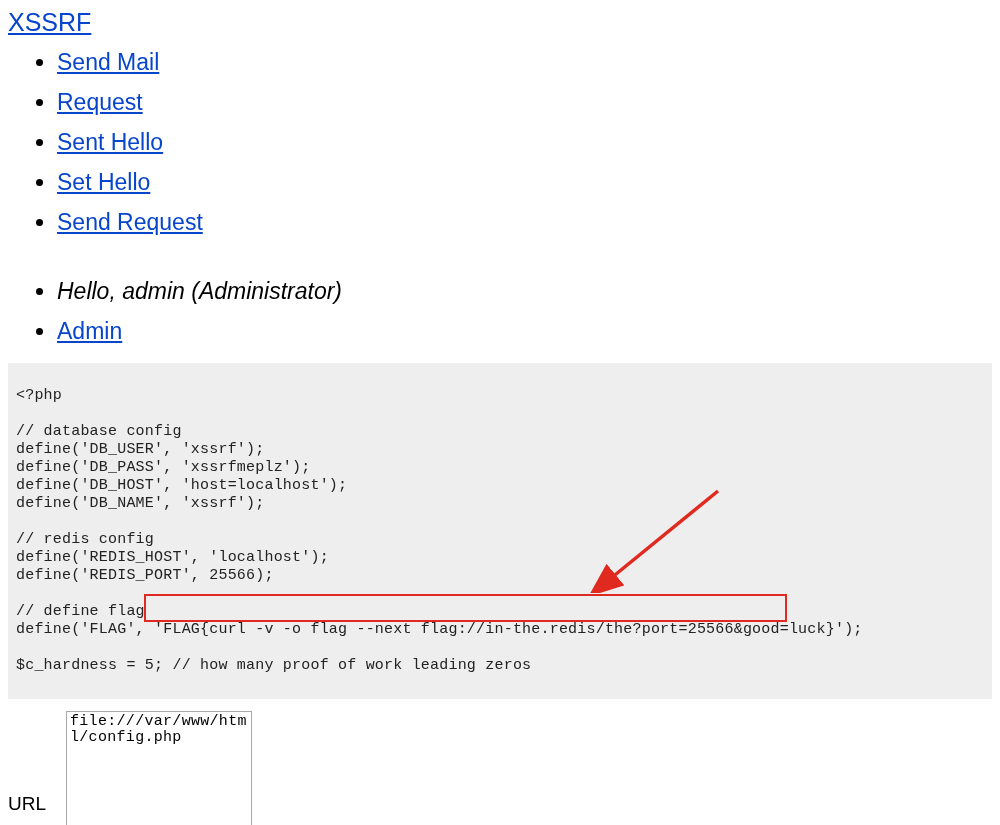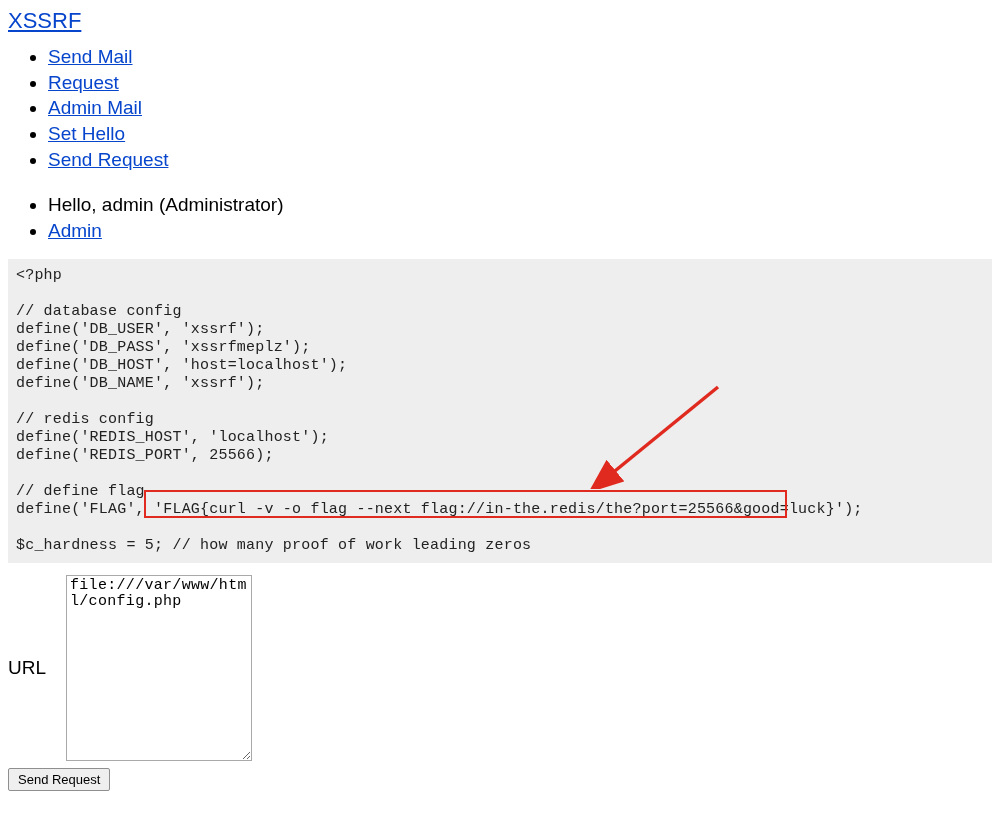--- a/index.html
+++ b/index.html
@@ -12,49 +12,50 @@
       font-size: 19px;
       color: #000;
       background: #fff;
     }
     a {
       color: #0645CC;
       text-decoration: underline;
     }
     .brand {
       margin: 0 0 6px 0;
-      font-size: 22px;
+      font-size: 25px;
     }
     ul.nav {
       margin: 10px 0 0 0;
       padding-left: 40px;
     }
     ul.nav li {
       list-style: disc;
-      margin: 0;
+      margin: 9px;
       line-height: 1.35;
-      font-size: 19px;
+      font-size: 23px;
     }
     ul.nav li.spacer {
       list-style: none;
       height: 20px;
     }
     .hello {
       color: #000;
+      font-style: italic;
     }
     .code-wrap {
       position: relative;
       margin: 16px 0 12px 0;
     }
     pre.code {
       background: #eeeeee;
       font-family: "SimSun", "NSimSun", "Courier New", monospace;
       font-size: 15px;
       line-height: 18px;
-      padding: 8px 8px;
+      padding: 24px 8px;
       margin: 0;
       white-space: pre;
       overflow: hidden;
       color: #222;
       letter-spacing: 0.2px;
     }
     .highlight-box {
       position: absolute;
       border: 2px solid #e02a1f;
       background: transparent;
@@ -103,21 +104,21 @@
 </head>
 <body>
 
 <div class="brand">
   <a href="#">XSSRF</a>
 </div>
 
 <ul class="nav">
   <li><a href="#">Send Mail</a></li>
   <li><a href="#">Request</a></li>
-  <li><a href="#">Admin Mail</a></li>
+  <li><a href="#">Sent Hello</a></li>
   <li><a href="#">Set Hello</a></li>
   <li><a href="#">Send Request</a></li>
   <li class="spacer"></li>
   <li class="hello">Hello, admin (Administrator)</li>
   <li><a href="#">Admin</a></li>
 </ul>
 
 <div class="code-wrap">
   <pre class="code">&lt;?php
 

